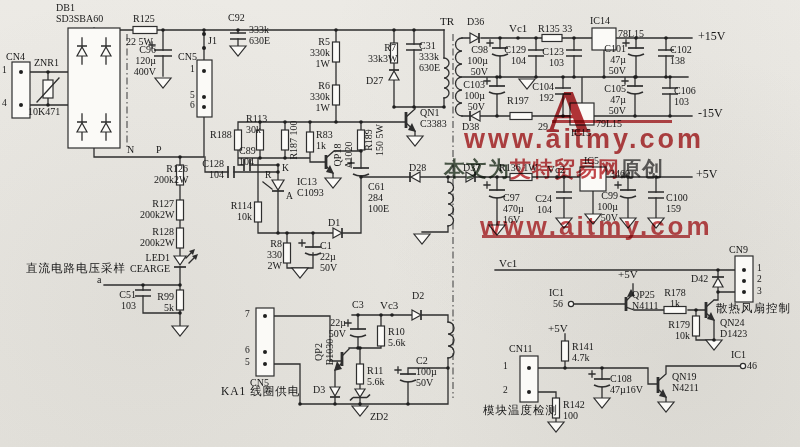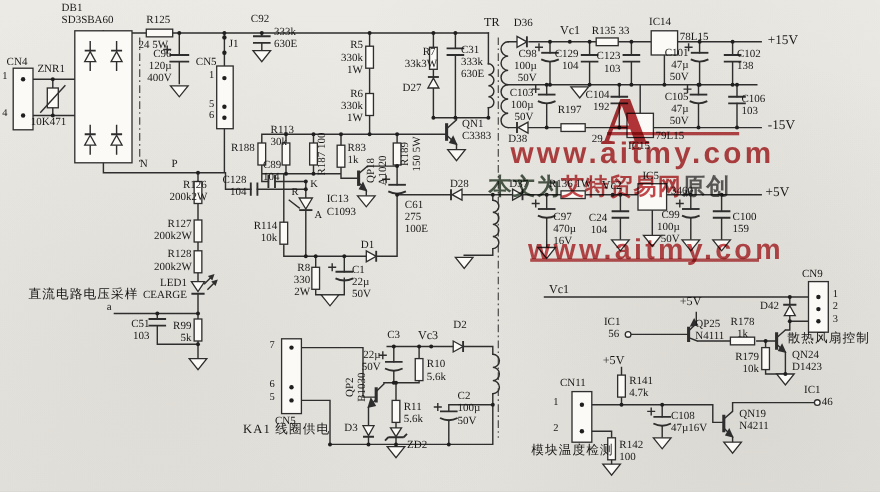--- a/index.html
+++ b/index.html
@@ -414,21 +414,21 @@
 </svg>
 
 <div class="lbl" style="left:56px;top:2px">DB1
 SD3SBA60</div>
 <div class="lbl" style="left:6px;top:51px">CN4</div>
 <div class="lbl s9" style="left:2px;top:65px">1</div>
 <div class="lbl s9" style="left:2px;top:98px">4</div>
 <div class="lbl" style="left:34px;top:57px">ZNR1</div>
 <div class="lbl" style="left:28px;top:106px">10K471</div>
 <div class="lbl" style="left:133px;top:13px">R125</div>
-<div class="lbl" style="left:126px;top:36px">24  5W</div>
+<div class="lbl" style="left:126px;top:36px">22  5W</div>
 <div class="lbl r" style="left:122px;top:44px;width:34px">C96
 120µ
 400V</div>
 <div class="lbl" style="left:178px;top:51px">CN5</div>
 <div class="lbl s9" style="left:190px;top:64px">1</div>
 <div class="lbl s9" style="left:190px;top:90px">5</div>
 <div class="lbl s9" style="left:190px;top:100px">6</div>
 <div class="lbl" style="left:208px;top:35px">J1</div>
 <div class="lbl" style="left:228px;top:12px">C92</div>
 <div class="lbl" style="left:249px;top:24px">333k
@@ -479,21 +479,21 @@
 C1093</div>
 <div class="lbl r" style="left:228px;top:200px;width:24px">R114
 10k</div>
 <div class="lbl" style="left:316px;top:129px">R83
 1k</div>
 <div class="vlab" style="left:343px;top:155px">QP18
 A1020</div>
 <div class="vlab" style="left:374px;top:140px">R189
 150 5W</div>
 <div class="lbl" style="left:368px;top:181px">C61
-275
+284
 100E</div>
 <div class="lbl" style="left:328px;top:217px">D1</div>
 <div class="lbl r" style="left:256px;top:238px;width:26px">R8
 330
 2W</div>
 <div class="lbl" style="left:320px;top:240px">C1
 22µ
 50V</div>
 <div class="lbl" style="left:409px;top:162px">D28</div>
 <div class="lbl" style="left:467px;top:16px">D36</div>
@@ -556,21 +556,21 @@
 <div class="lbl" style="left:352px;top:299px">C3</div>
 <div class="lbl r" style="left:322px;top:317px;width:24px">22µ
 50V</div>
 <div class="lbl s11" style="left:380px;top:299px">Vc3</div>
 <div class="lbl" style="left:412px;top:290px">D2</div>
 <div class="lbl" style="left:388px;top:326px">R10
 5.6k</div>
 <div class="lbl" style="left:367px;top:365px">R11
 5.6k</div>
 <div class="lbl" style="left:313px;top:384px">D3</div>
-<div class="lbl" style="left:370px;top:399px">ZD2</div>
+<div class="lbl" style="left:370px;top:411px">ZD2</div>
 <div class="lbl" style="left:416px;top:355px">C2
 100µ
 50V</div>
 <div class="lbl s11" style="left:499px;top:257px">Vc1</div>
 <div class="lbl" style="left:549px;top:287px">IC1</div>
 <div class="lbl" style="left:553px;top:298px">56</div>
 <div class="lbl s11" style="left:618px;top:268px">+5V</div>
 <div class="lbl" style="left:632px;top:289px">QP25
 N4111</div>
 <div class="lbl c" style="left:662px;top:287px;width:26px">R178

